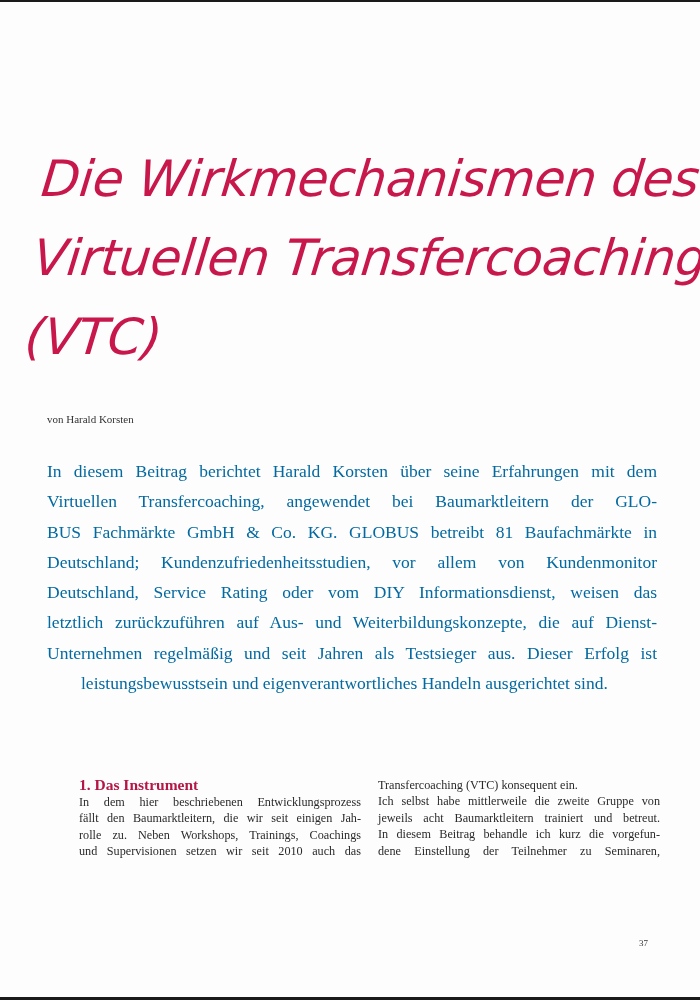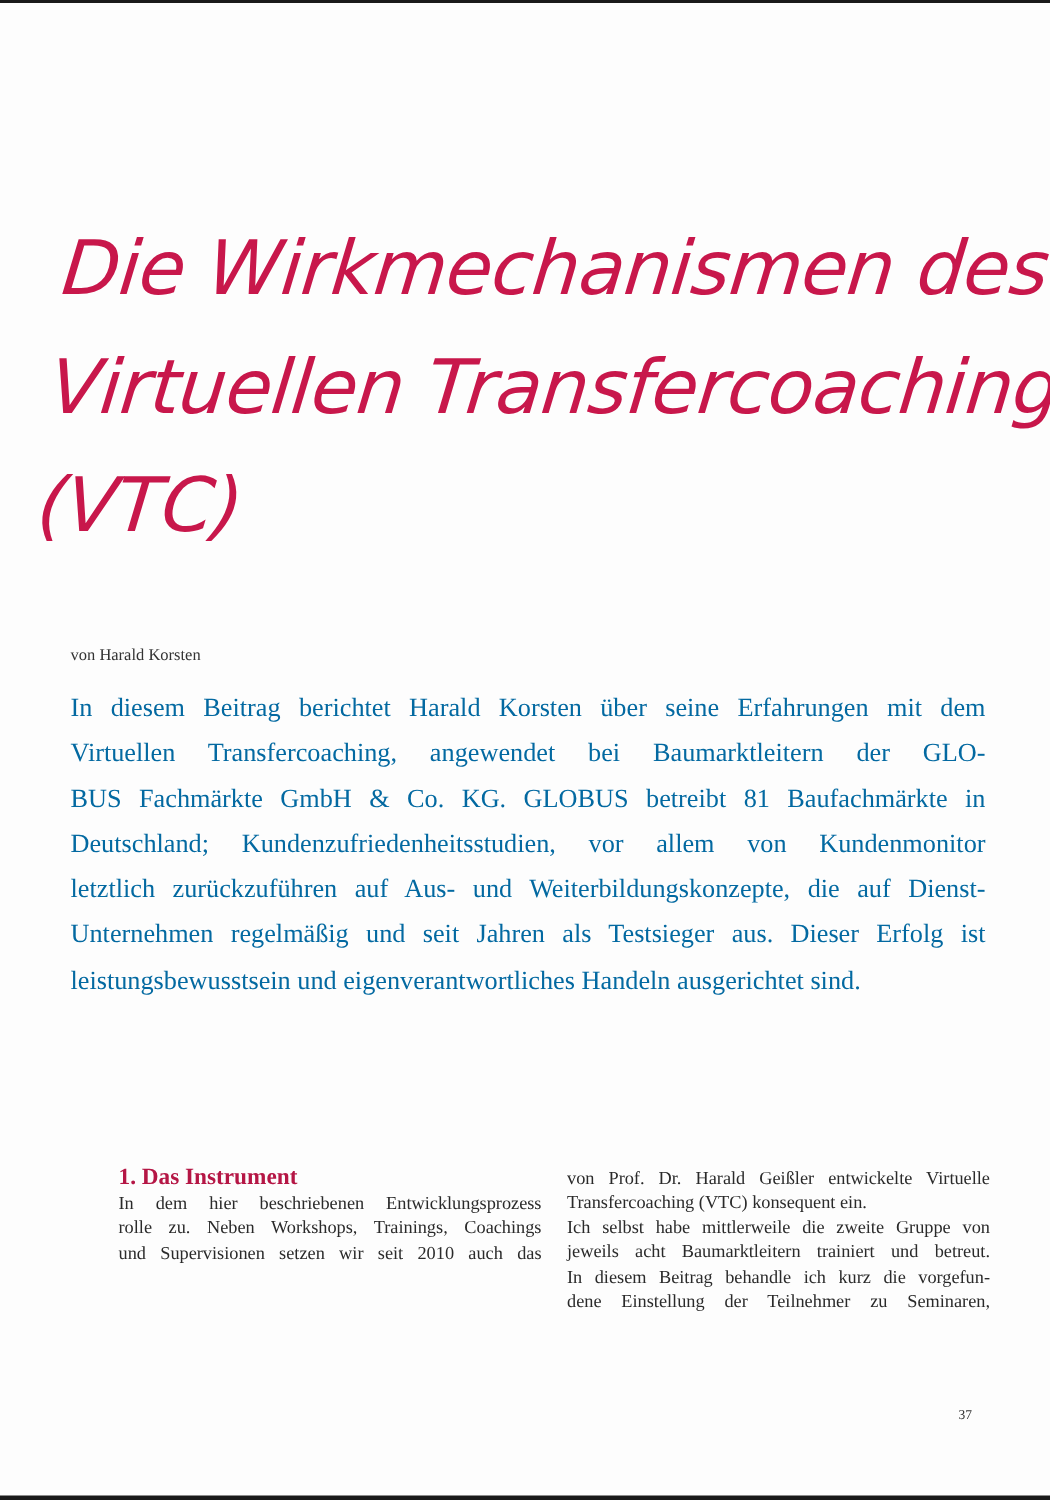--- a/index.html
+++ b/index.html
@@ -34,41 +34,41 @@
       font-size: 50px;
       line-height: 79px;
       letter-spacing: -0.5px;
       transform: skewX(-6deg);
       transform-origin: left top;
     }
     .title .line { display: block; white-space: nowrap; }
     .byline {
       position: absolute;
       left: 47px;
-      top: 431px;
+      top: 413px;
       font-size: 11px;
       color: #333;
     }
     .abstract {
       position: absolute;
       left: 47px;
       top: 456px;
       width: 610px;
       font-size: 17.5px;
       line-height: 30.3px;
       color: #0369a1;
     }
     .abstract .line {
       display: block;
       text-align: justify;
       text-align-last: justify;
       white-space: nowrap;
       height: 30.3px;
     }
-    .abstract .line.last { text-align-last: left; }
+    .abstract .line.last { text-align-last: left; margin-left: 34px; }
     .col {
       position: absolute;
       top: 776px;
       width: 282px;
       font-size: 12.2px;
       line-height: 16.4px;
       color: #2a2a2a;
       margin-left: 32px;
     }
     .col-left { left: 47px; }
@@ -107,34 +107,35 @@
   <span class="line">(VTC)</span>
 </h1>
 
 <div class="byline">von Harald Korsten</div>
 
 <div class="abstract">
   <span class="line">In diesem Beitrag berichtet Harald Korsten über seine Erfahrungen mit dem</span>
   <span class="line">Virtuellen Transfercoaching, angewendet bei Baumarktleitern der GLO-</span>
   <span class="line">BUS Fachmärkte GmbH &amp; Co. KG. GLOBUS betreibt 81 Baufachmärkte in</span>
   <span class="line">Deutschland; Kundenzufriedenheitsstudien, vor allem von Kundenmonitor</span>
+  <span class="line">Deutschland, Service Rating oder vom DIY Informationsdienst,  weisen das</span>
   <span class="line">letztlich zurückzuführen auf Aus- und Weiterbildungskonzepte, die auf Dienst-</span>
   <span class="line">Unternehmen regelmäßig und seit Jahren als Testsieger aus. Dieser Erfolg ist</span>
   <span class="line last">leistungsbewusstsein und eigenverantwortliches Handeln ausgerichtet sind.</span>
 </div>
 
 <div class="col col-left">
   <h2 class="section-heading">1. Das Instrument</h2>
   <span class="line">In dem hier beschriebenen Entwicklungsprozess</span>
+  <span class="line">fällt den Baumarktleitern, die wir seit einigen Jah-</span>
   <span class="line">rolle zu. Neben Workshops, Trainings, Coachings</span>
   <span class="line">und Supervisionen setzen wir seit 2010 auch das</span>
 </div>
 
 <div class="col col-right">
-  <span class="line">von Prof. Dr. Harald Geißler entwickelte Virtuelle</span>
   <span class="line left">Transfercoaching (VTC) konsequent ein.</span>
   <span class="line">Ich selbst habe mittlerweile die zweite Gruppe von</span>
   <span class="line">jeweils acht Baumarktleitern trainiert und betreut.</span>
   <span class="line">In diesem Beitrag behandle ich kurz die vorgefun-</span>
   <span class="line">dene Einstellung der Teilnehmer zu Seminaren,</span>
 </div>
 
 <div class="page-number">37</div>
 
 <div class="border-bottom"></div>

